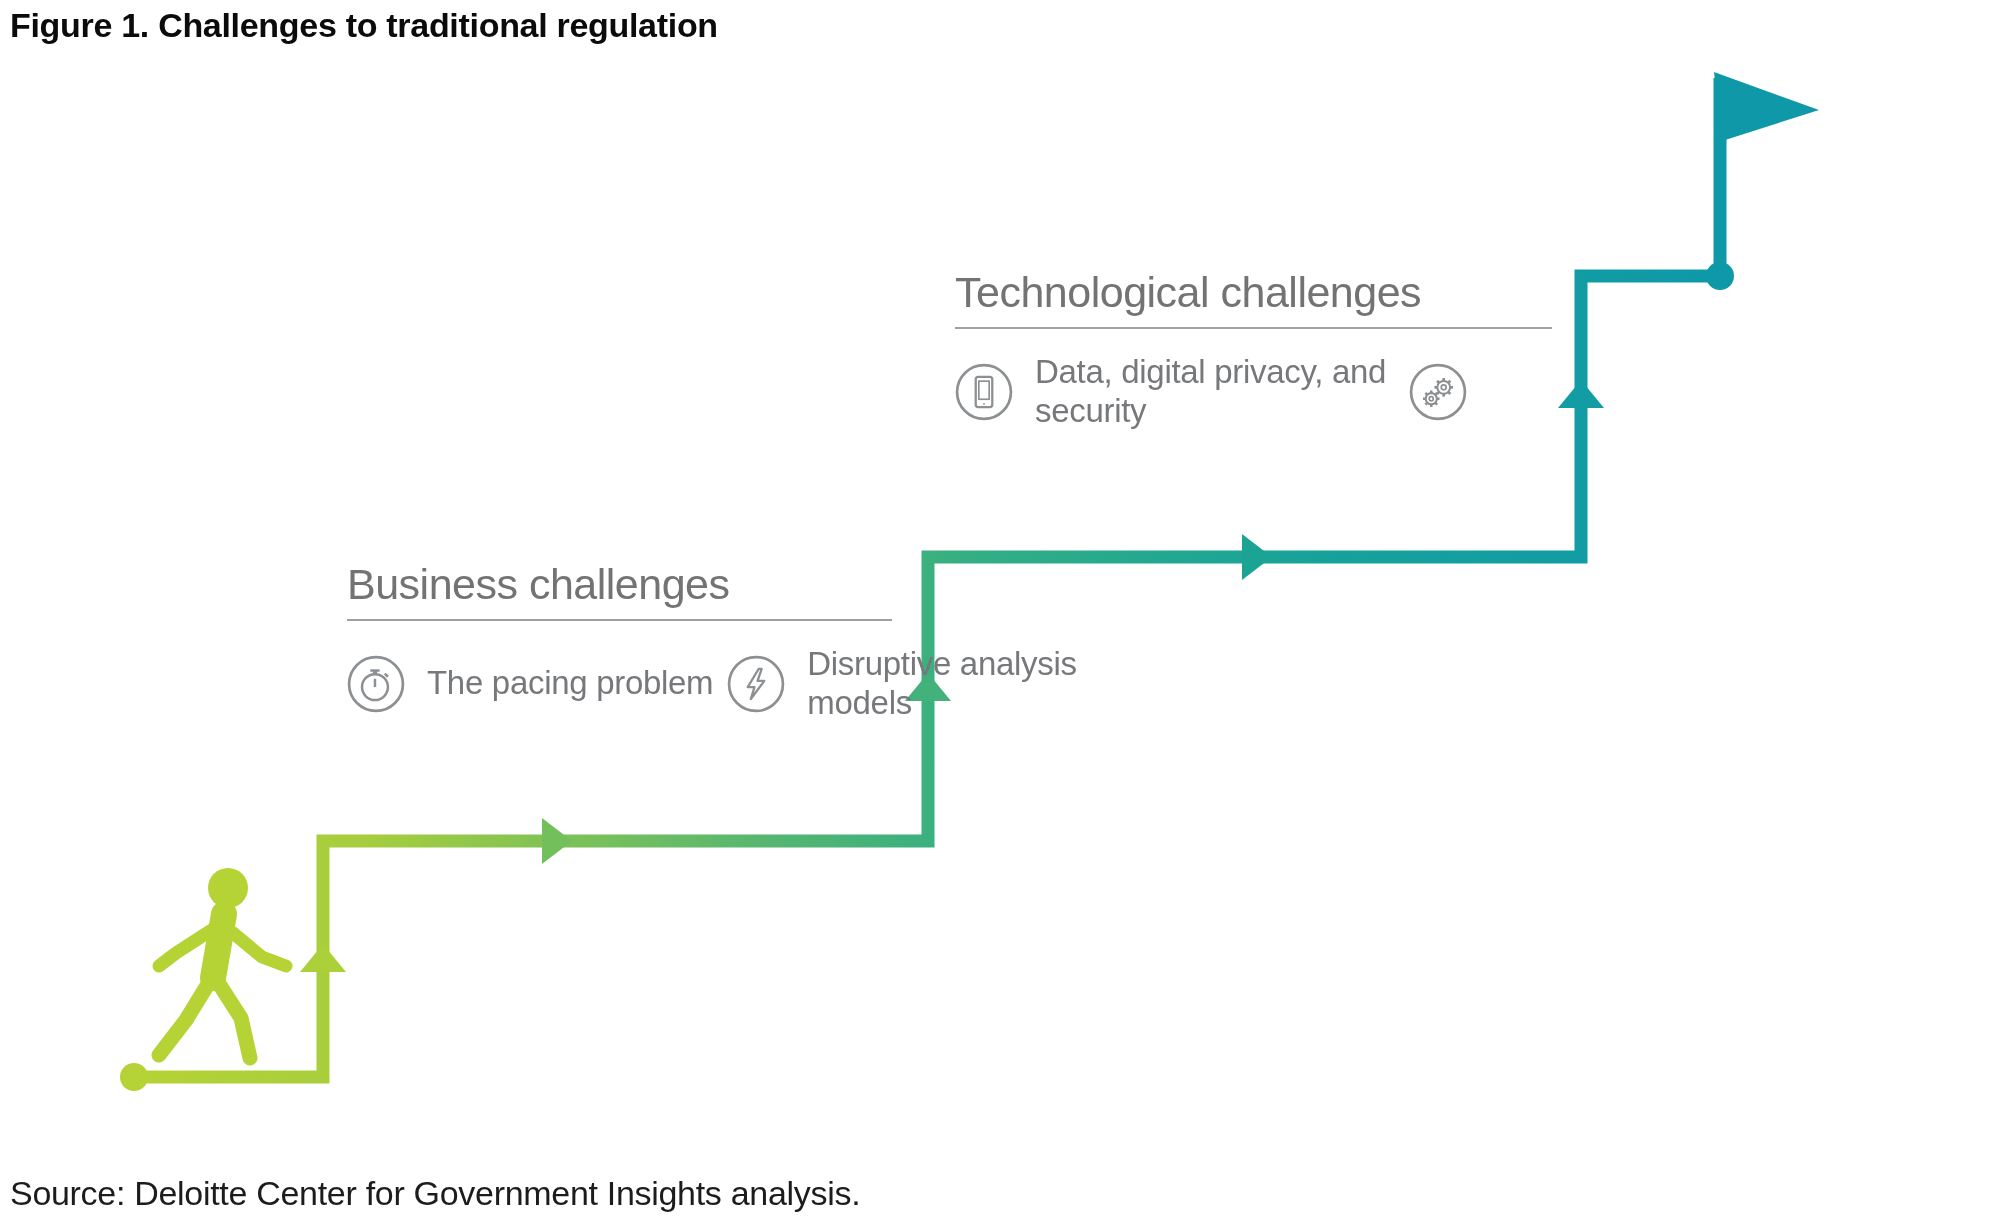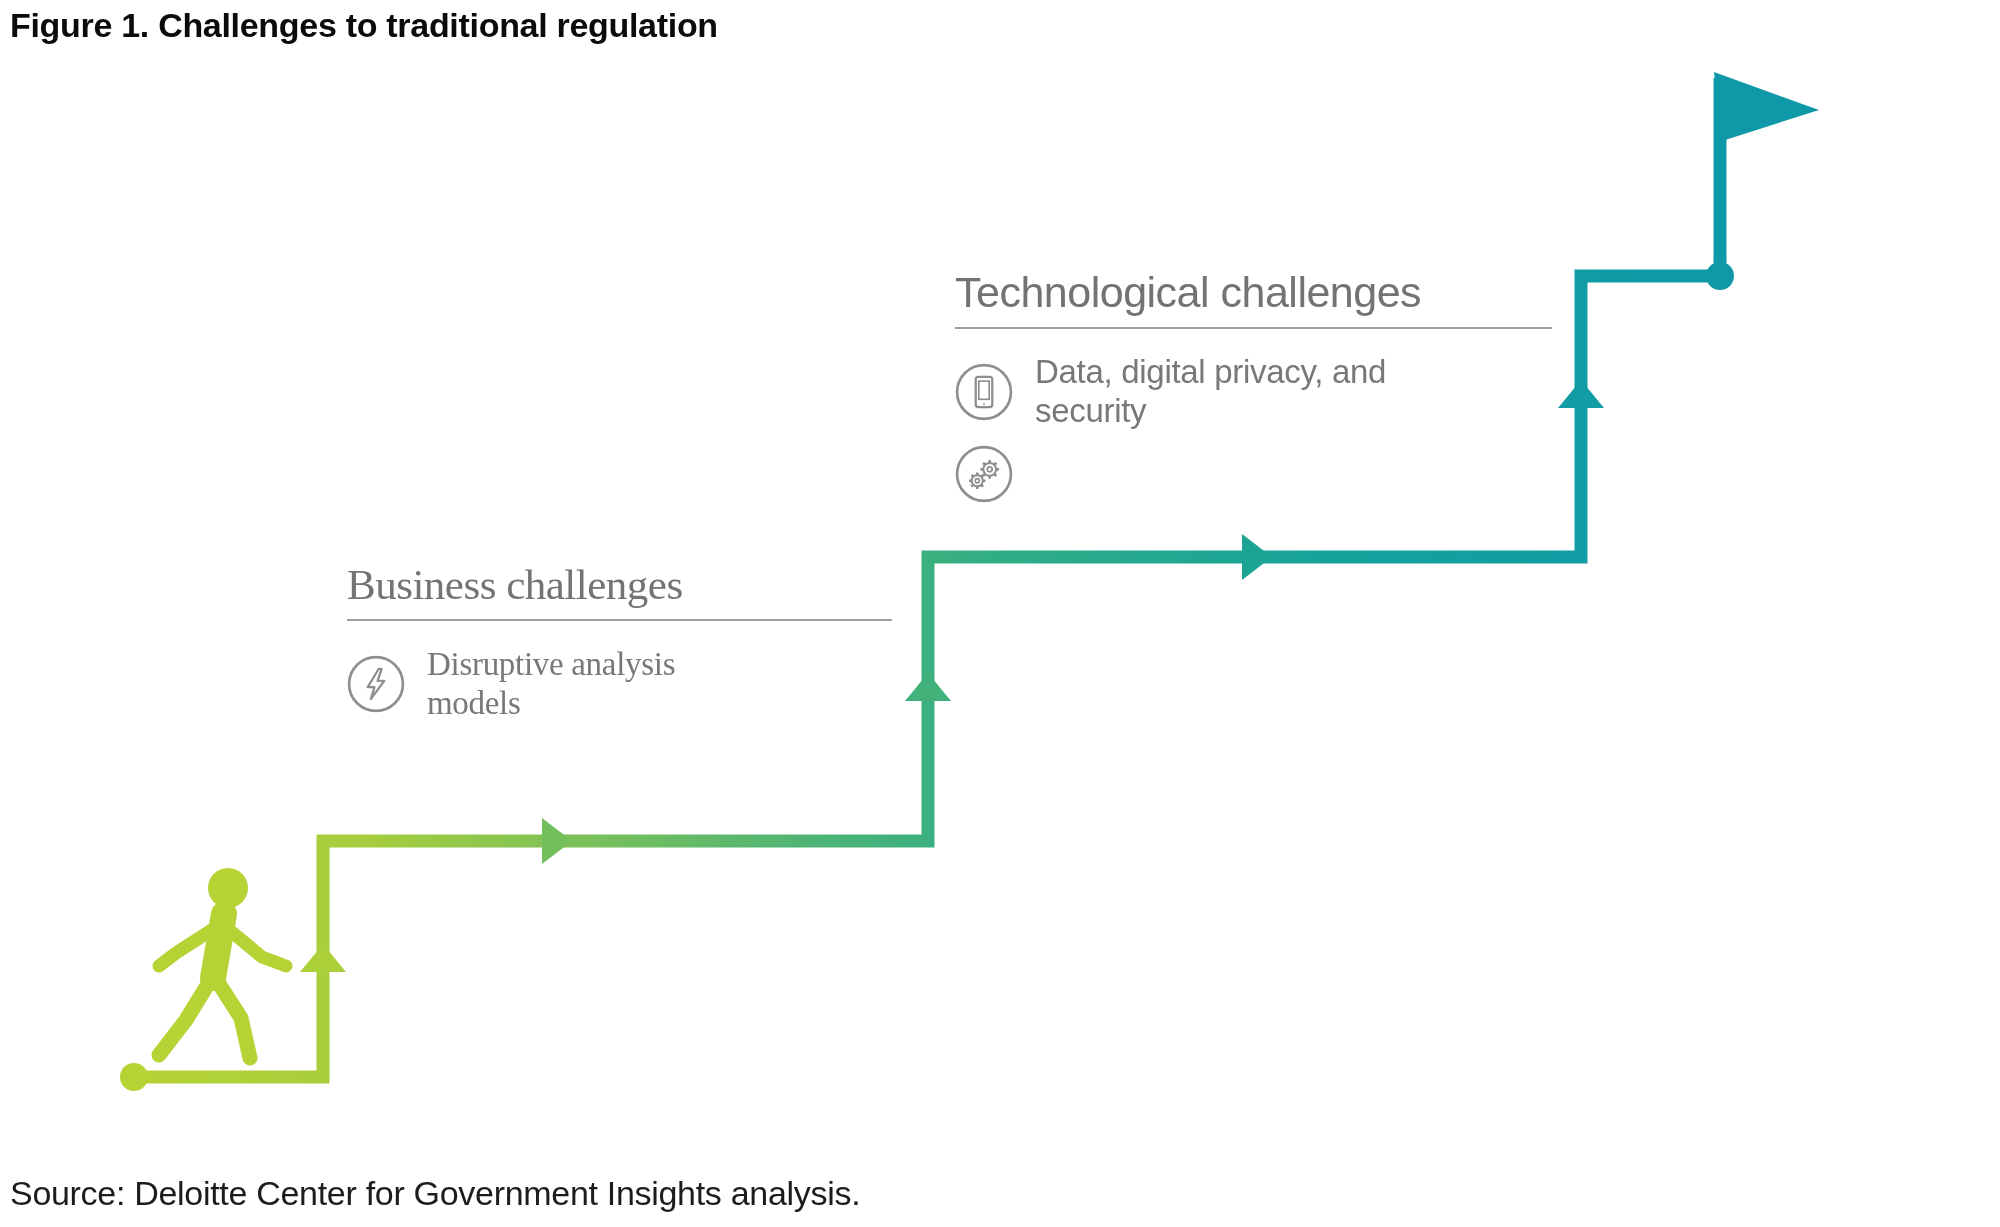--- a/index.html
+++ b/index.html
@@ -14,28 +14,28 @@
     position:absolute;left:10px;top:6px;margin:0;
     font-size:34px;font-weight:700;color:#0b0b0b;letter-spacing:-0.3px;
   }
   #diagram-svg{position:absolute;left:0;top:0;}
   .section{position:absolute;}
   .section-title{
     margin:0;font-size:43px;font-weight:300;color:#737373;
     letter-spacing:-0.5px;white-space:nowrap;
   }
   .section-underline{height:0;border-top:2px solid #9ea0a3;margin-top:10px;}
-  .items{margin-top:24px;display:flex;flex-direction:column;gap:14px;}
+  .items{margin-top:24px;display:flex;flex-direction:row;gap:14px;}
   .item{display:flex;align-items:center;gap:22px;}
   .item-icon{width:58px;height:58px;flex:0 0 58px;}
   .item-label{
     font-size:33px;font-weight:300;color:#76787b;line-height:1.18;
     letter-spacing:-0.3px;
   }
-  #business-section{left:347px;top:560px;font-family:Liberation Serif, serif;}
+  #business-section{left:347px;top:560px;}
   #business-section .section-underline{width:545px;}
   #business-section .item-label{max-width:340px;}
   #tech-section{left:955px;top:268px;}
   #tech-section .section-underline{width:597px;}
   #tech-section .item-label{max-width:360px;}
   #source-note{
     position:absolute;left:10px;bottom:14px;margin:0;
     font-size:34px;font-weight:400;color:#1c1c1c;letter-spacing:-0.3px;
   }
   #footer-brand{
@@ -85,20 +85,31 @@
     </g>
   </svg>
 
   <div class="section" id="business-section">
     <h2 class="section-title">Business challenges</h2>
     <div class="section-underline"></div>
     <div class="items">
       <div class="item">
         <svg class="item-icon" viewBox="0 0 56 56" fill="none" stroke="#8d9093">
           <circle cx="28" cy="28" r="26" stroke-width="2.6"></circle>
+          <circle cx="27" cy="31" r="12.5" stroke-width="2.4"></circle>
+          <line x1="27" y1="31" x2="27" y2="23" stroke-width="2.4"></line>
+          <line x1="27" y1="15" x2="27" y2="18.5" stroke-width="4"></line>
+          <line x1="22.5" y1="15" x2="31.5" y2="15" stroke-width="2.4"></line>
+          <line x1="36.5" y1="18" x2="39.5" y2="21" stroke-width="2.4"></line>
+        </svg>
+        <div class="item-label">The pacing problem</div>
+      </div>
+      <div class="item">
+        <svg class="item-icon" viewBox="0 0 56 56" fill="none" stroke="#8d9093">
+          <circle cx="28" cy="28" r="26" stroke-width="2.6"></circle>
           <path d="M30.5,13.5 L20,31 H26.5 L23,42.5 L36,25 H29.5 L33.5,13.5 Z" stroke-width="2.2" stroke-linejoin="round"></path>
         </svg>
         <div class="item-label">Disruptive analysis models</div>
       </div>
     </div>
   </div>
 
   <div class="section" id="tech-section">
     <h2 class="section-title">Technological challenges</h2>
     <div class="section-underline"></div>

